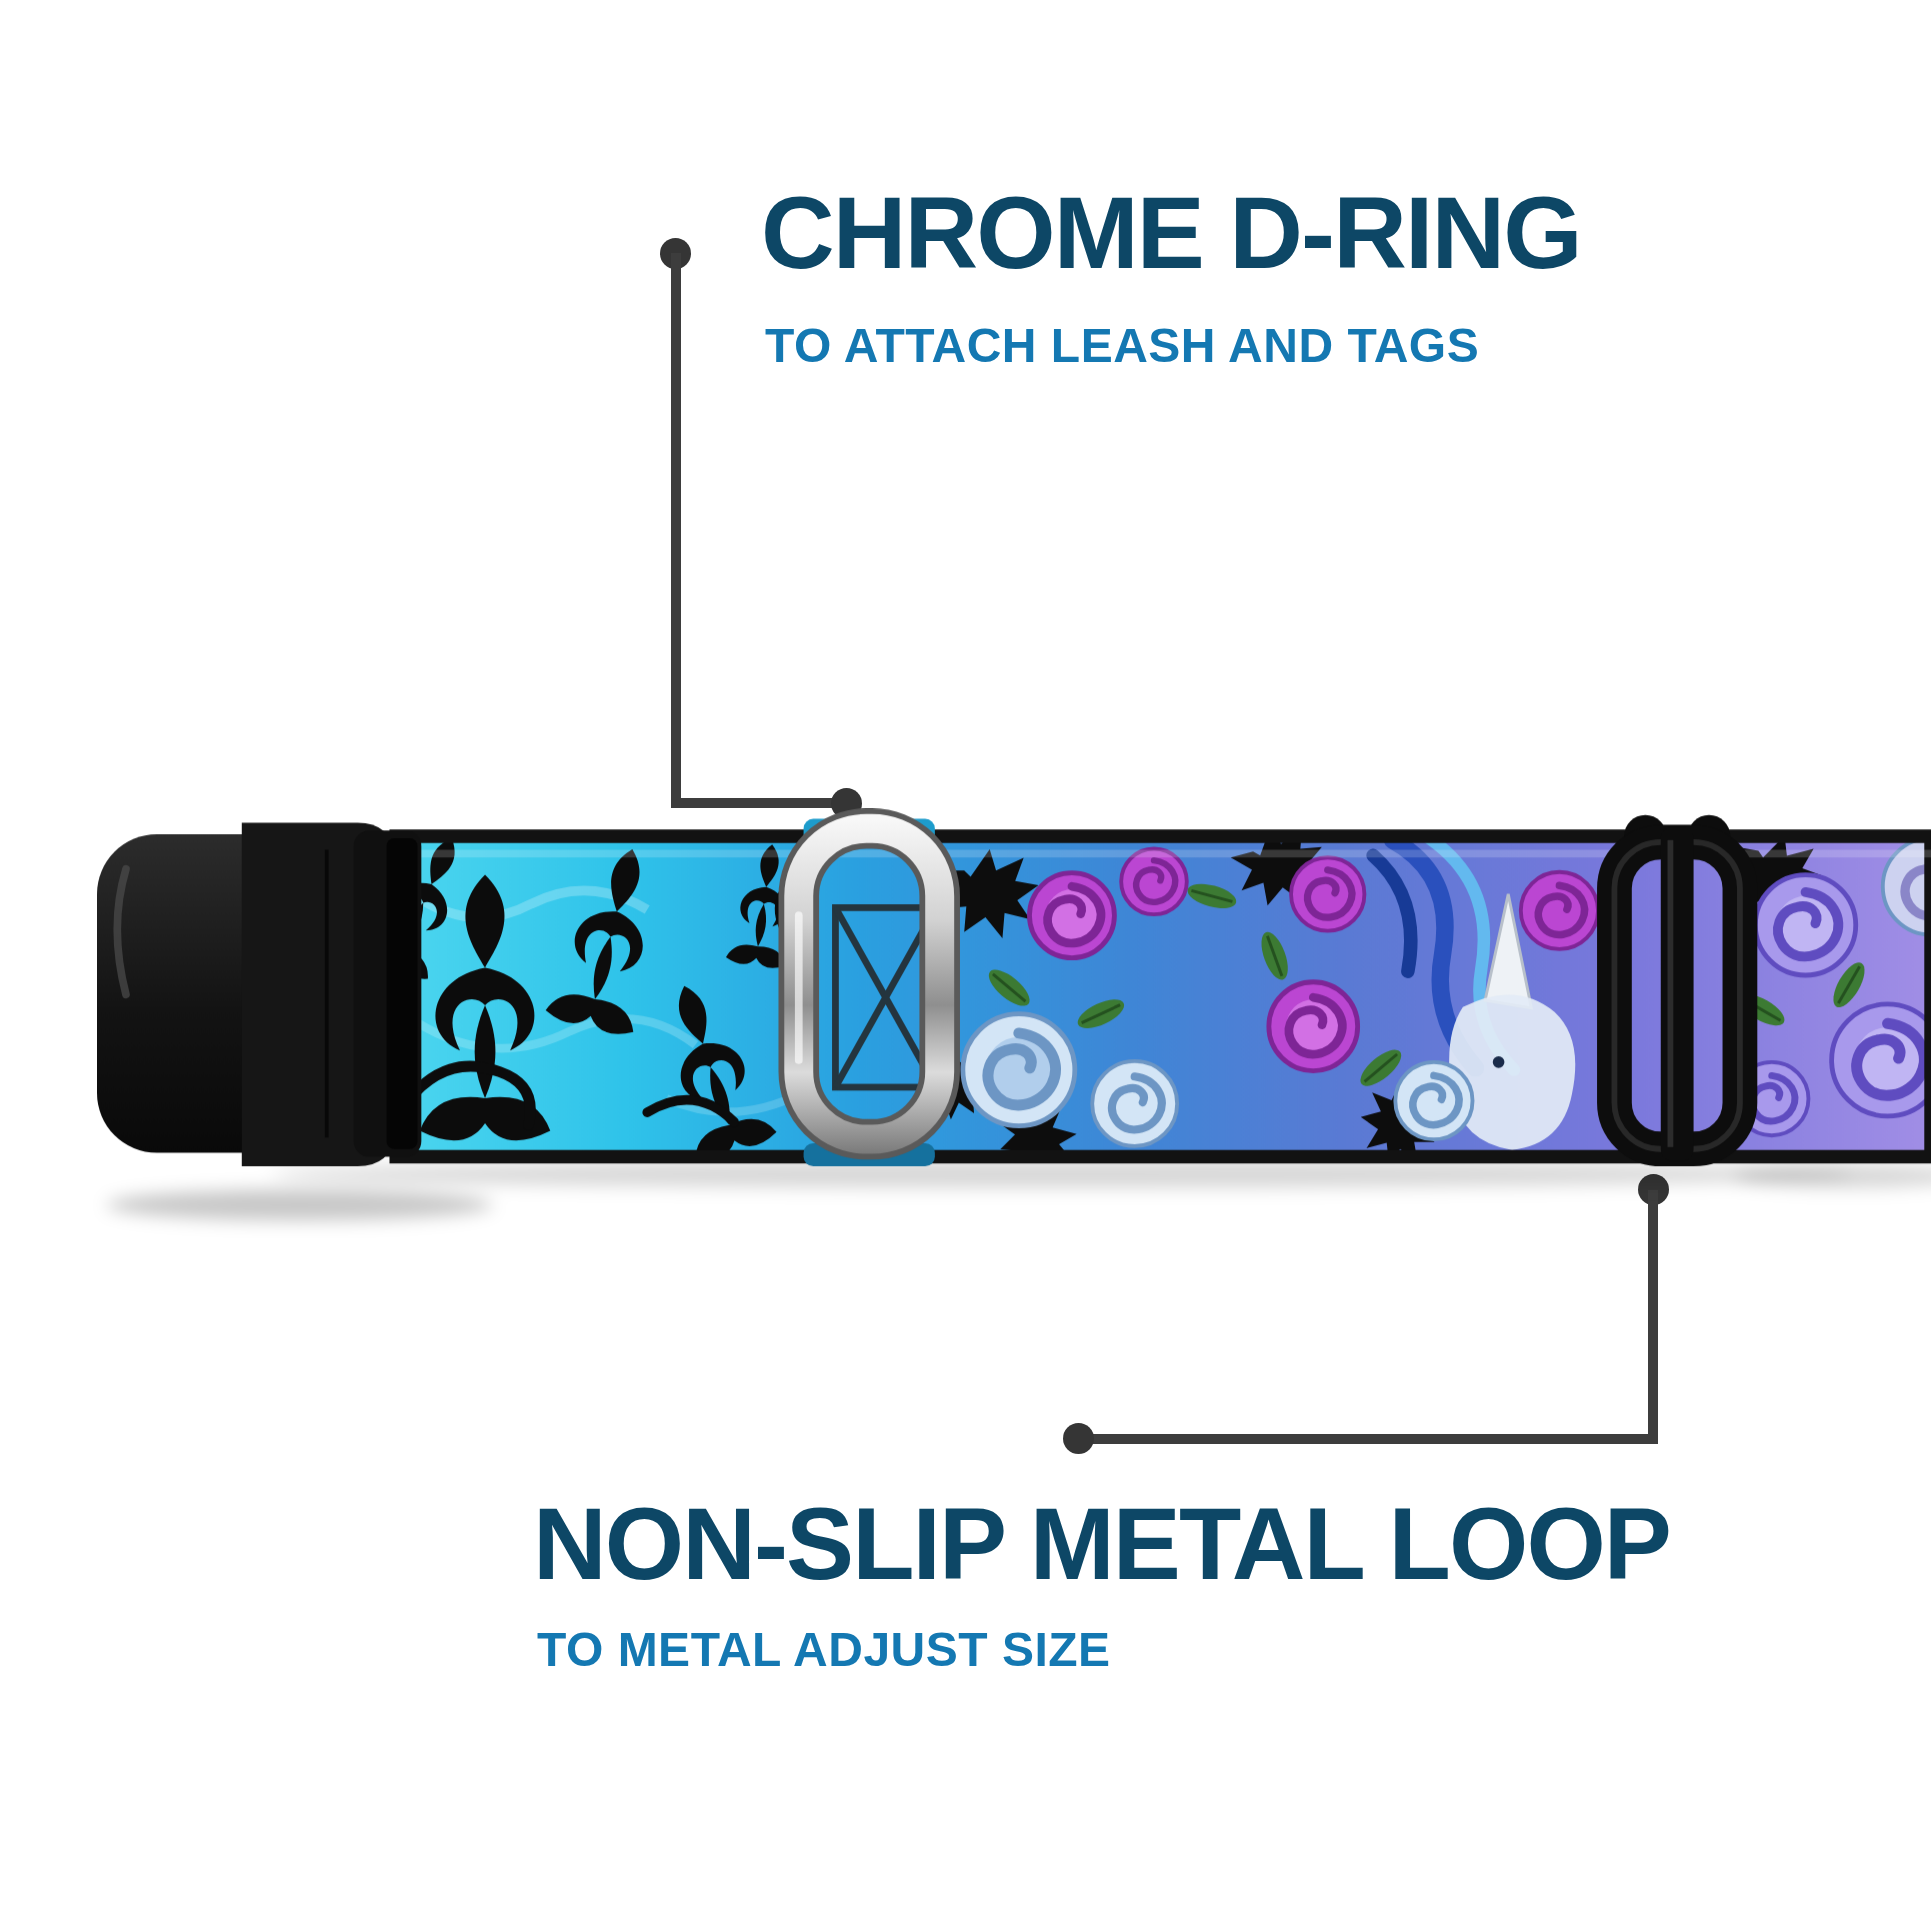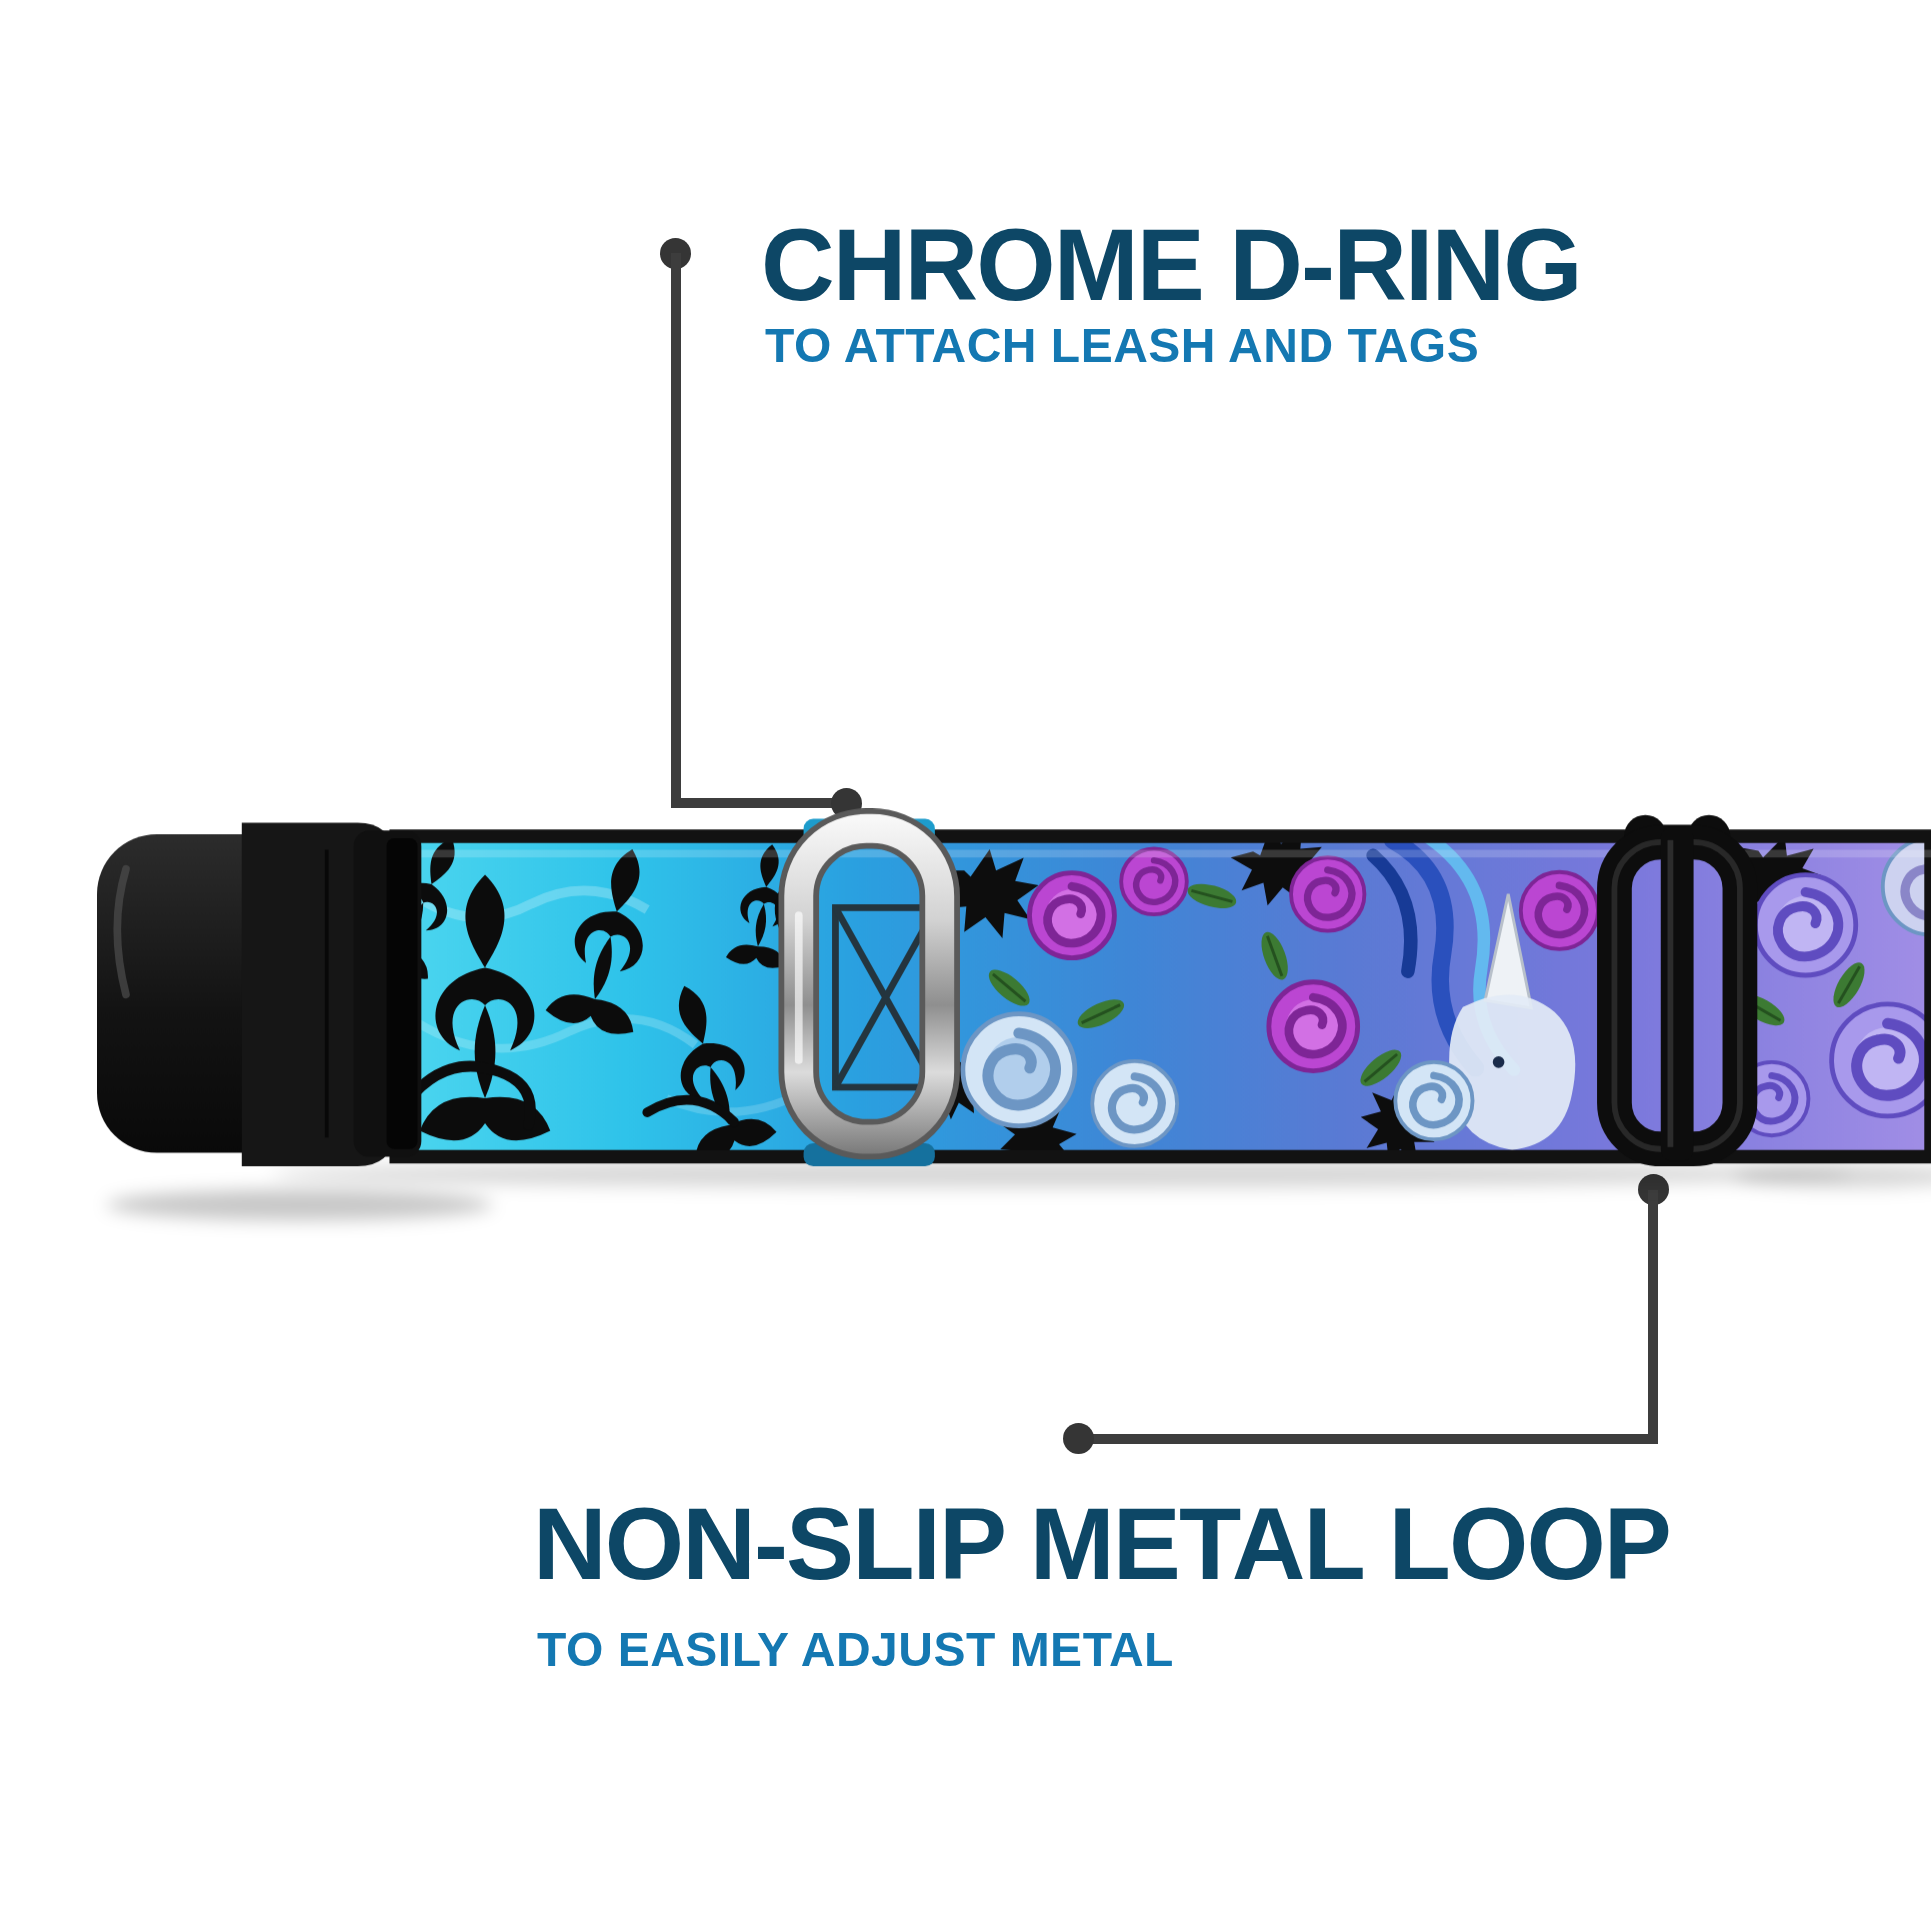--- a/index.html
+++ b/index.html
@@ -18,35 +18,35 @@
   .dot{position:absolute;width:31px;height:31px;border-radius:50%;background:#353535;}
   .line{position:absolute;background:#3d3d3d;}
   .line.v{width:9.7px;}
   .line.h{height:9.7px;}
   #collar-svg{position:absolute;left:68px;top:780px;width:1863px;height:458px;}
 </style>
 </head>
 <body>
 
 <div>
-  <div class="callout-title" style="left:761px;top:182px;margin-top:32px;">CHROME D-RING</div>
+  <div class="callout-title" style="left:761px;top:182px;">CHROME D-RING</div>
   <div class="callout-sub" style="left:765px;top:322px;">TO ATTACH LEASH AND TAGS</div>
   <div class="dot" style="left:660px;top:238px;"></div>
   <div class="line v" style="left:671px;top:253px;height:555px;"></div>
   <div class="line h" style="left:671px;top:798px;width:176px;"></div>
   <div class="dot" style="left:831px;top:788px;"></div>
 </div>
 
 <div>
   <div class="dot" style="left:1638px;top:1174px;"></div>
   <div class="line v" style="left:1648px;top:1190px;height:254px;"></div>
   <div class="line h" style="left:1078px;top:1434px;width:574px;"></div>
   <div class="dot" style="left:1063px;top:1423px;"></div>
   <div class="callout-title" style="left:533px;top:1485px;margin-top:8px;">NON-SLIP METAL LOOP</div>
-  <div class="callout-sub" style="left:537px;top:1626px;">TO EASILY ADJUST METAL</div>
+  <div class="callout-sub" style="left:537px;top:1626px;">TO METAL ADJUST SIZE</div>
 </div>
 
 <svg id="collar-svg" viewBox="0 0 1930 474">
   <defs>
     <linearGradient id="webGrad" x1="340" y1="0" x2="1930" y2="0" gradientUnits="userSpaceOnUse">
       <stop offset="0" stop-color="#4cd6ef"></stop>
       <stop offset="0.15" stop-color="#2fc3ea"></stop>
       <stop offset="0.3" stop-color="#2aa0e0"></stop>
       <stop offset="0.48" stop-color="#3f86d6"></stop>
       <stop offset="0.62" stop-color="#5a7ad4"></stop>

